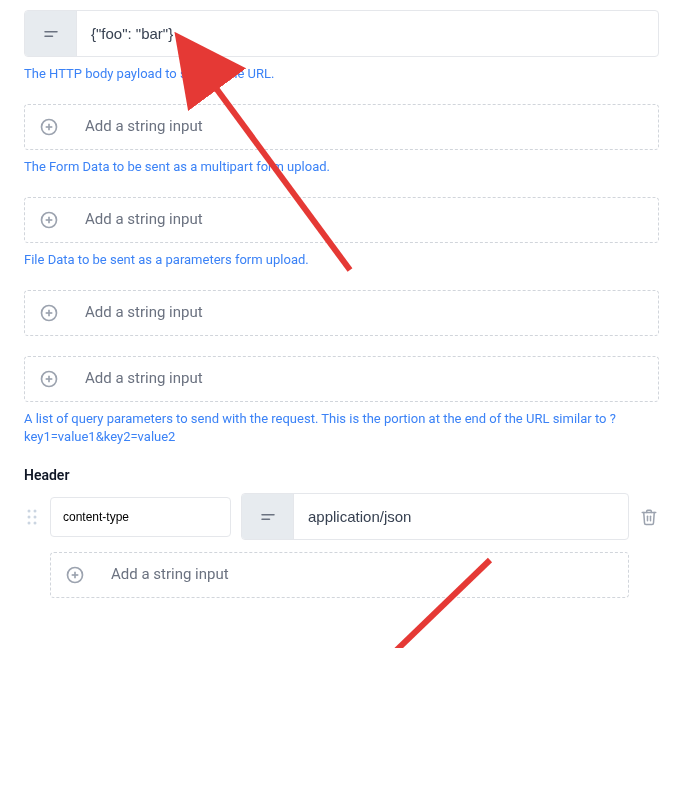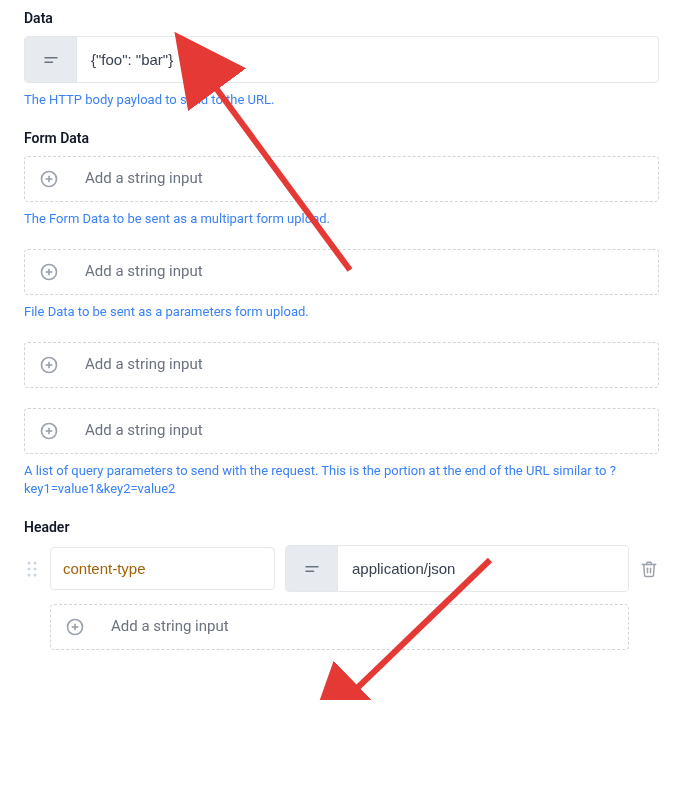--- a/index.html
+++ b/index.html
@@ -80,22 +80,22 @@
     display: flex;
     align-items: center;
     justify-content: center;
     width: 16px;
   }
   .key-box {
     flex: 0 0 128px;
     border: 1px solid #e5e7eb;
     border-radius: 4px;
     padding: 12px 12px;
-    font-size: 15px;
-    color: #a16207;
+    font-size: 12px;
+    color: #000000;
     background: #fff;
     outline: none;
   }
   .header-value {
     flex: 1;
   }
   .trash {
     color: #9ca3af;
     width: 20px;
     display: flex;
@@ -112,35 +112,33 @@
   .arrow-overlay {
     position: absolute;
     top: 0; left: 0;
     pointer-events: none;
   }
 </style>
 </head>
 <body>
 
 <div class="section">
-  <div class="section-label">Data</div>
   <div class="field-row">
     <div class="prefix">
       <svg width="18" height="18" viewBox="0 0 24 24" fill="none" stroke="currentColor" stroke-width="2" stroke-linecap="round">
           <line x1="4" y1="9" x2="20" y2="9"></line>
           <line x1="4" y1="15" x2="14" y2="15"></line>
         </svg>
     </div>
     <input class="value-input" value="{&quot;foo&quot;: &quot;bar&quot;}" style="">
   </div>
   <div class="help">The HTTP body payload to send to the URL.</div>
 </div>
 
 <div class="section">
-  <div class="section-label">Form Data</div>
   <div class="add-box">
     <svg class="plus" viewBox="0 0 24 24" fill="none" stroke="currentColor" stroke-width="2">
         <circle cx="12" cy="12" r="9"></circle>
         <line x1="12" y1="8" x2="12" y2="16"></line>
         <line x1="8" y1="12" x2="16" y2="12"></line>
       </svg>
     <span>Add a string input</span>
   </div>
   <div class="help">The Form Data to be sent as a multipart form upload.</div>
 </div>

